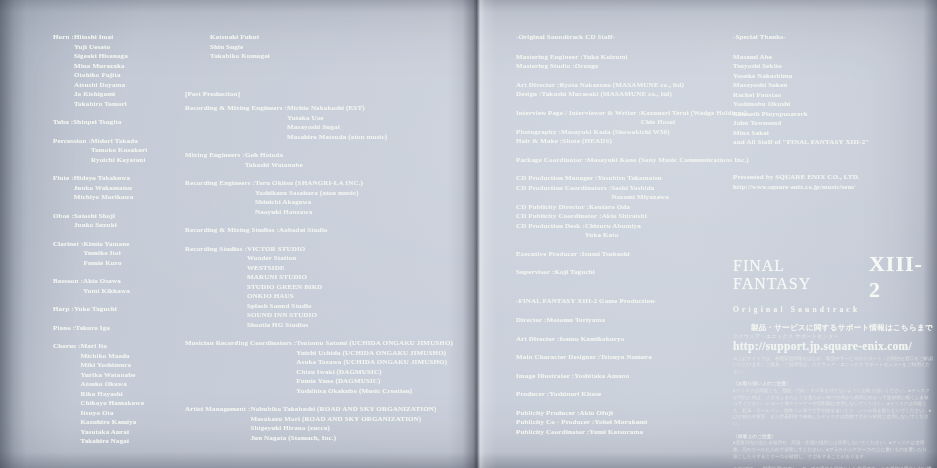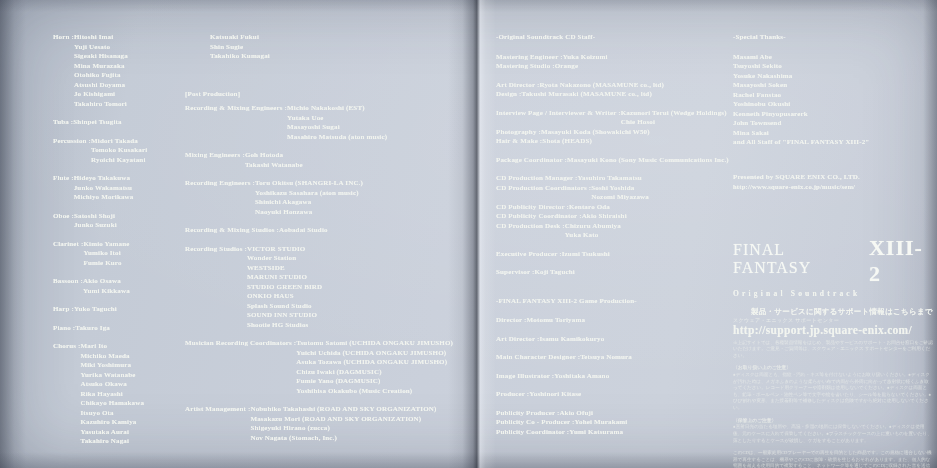--- a/index.html
+++ b/index.html
@@ -49,21 +49,21 @@
   .post-heading{margin-bottom:5px;}
 
   
   #special-names{margin-top:1px;}
   #presented-block{margin-top:25px;}
   #music-url{font-size:6.6px;letter-spacing:.2px;}
   #logo-block{margin-top:43px;}
   #logo-title{display:flex;align-items:baseline;color:rgba(247,249,244,.96);
     text-shadow:0 0 1px rgba(240,245,250,.7);}
   #logo-title .t1{font-size:16px;letter-spacing:1px;font-weight:normal;}
-  #logo-title .t2{font-size:22px;letter-spacing:1px;font-weight:bold;margin-left:5px;}
+  #logo-title .t2{font-size:22px;letter-spacing:1px;font-weight:bold;margin-left:5px;margin-top:16px;}
   #logo-subtitle{font-size:7.5px;letter-spacing:3.2px;font-weight:bold;margin-top:2px;
     text-shadow:0 0 .6px rgba(235,240,245,.65);}
   #support-block{margin-top:9px;width:200px;}
   .jp-headline{font-size:7.5px;line-height:10px;font-weight:bold;letter-spacing:.3px;white-space:nowrap;
     text-shadow:0 0 .6px rgba(235,240,245,.65);text-align:right;}
   .jp-center{font-size:5px;line-height:7px;letter-spacing:.4px;opacity:.8;}
   .support-url{font-size:11.5px;line-height:13px;font-weight:bold;letter-spacing:.3px;white-space:nowrap;
     text-shadow:0 0 .8px rgba(240,245,250,.7);}
   .jp-note{font-size:4.6px;line-height:6.6px;opacity:.68;margin-top:3px;}
   .jp-section{margin-top:6px;}
@@ -267,28 +267,28 @@
             </span>
           </div>
         </div>
         <div class="credit-group">
           <div class="credit-block">
             <span class="credit-label">Artist Management : </span>
             <span class="credit-names">
               <div class="credit-name">Nobuhiko Takahashi (ROAD AND SKY ORGANIZATION)</div>
               <div class="credit-name">Masakazu Mori (ROAD AND SKY ORGANIZATION)</div>
               <div class="credit-name">Shigeyuki Hirano (zucca)</div>
-              <div class="credit-name">Nov Nagata (Stomach, Inc.)</div>
+              <div class="credit-name">Jun Nagata (Stomach, Inc.)</div>
             </span>
           </div>
         </div>
       </div>
   </div>
 
-  <div class="col" style="left:496px;top:33px;width:232px;">
+  <div class="col" style="left:516px;top:33px;width:232px;">
     <div class="heading">-Original Soundtrack CD Staff-</div>
     <div>
         <div class="credit-group">
           <div class="credit-block">
             <span class="credit-label">Mastering Engineer : </span>
             <span class="credit-names">
               <div class="credit-name">Yuka Koizumi</div>
             </span>
           </div>
           <div class="credit-block">

